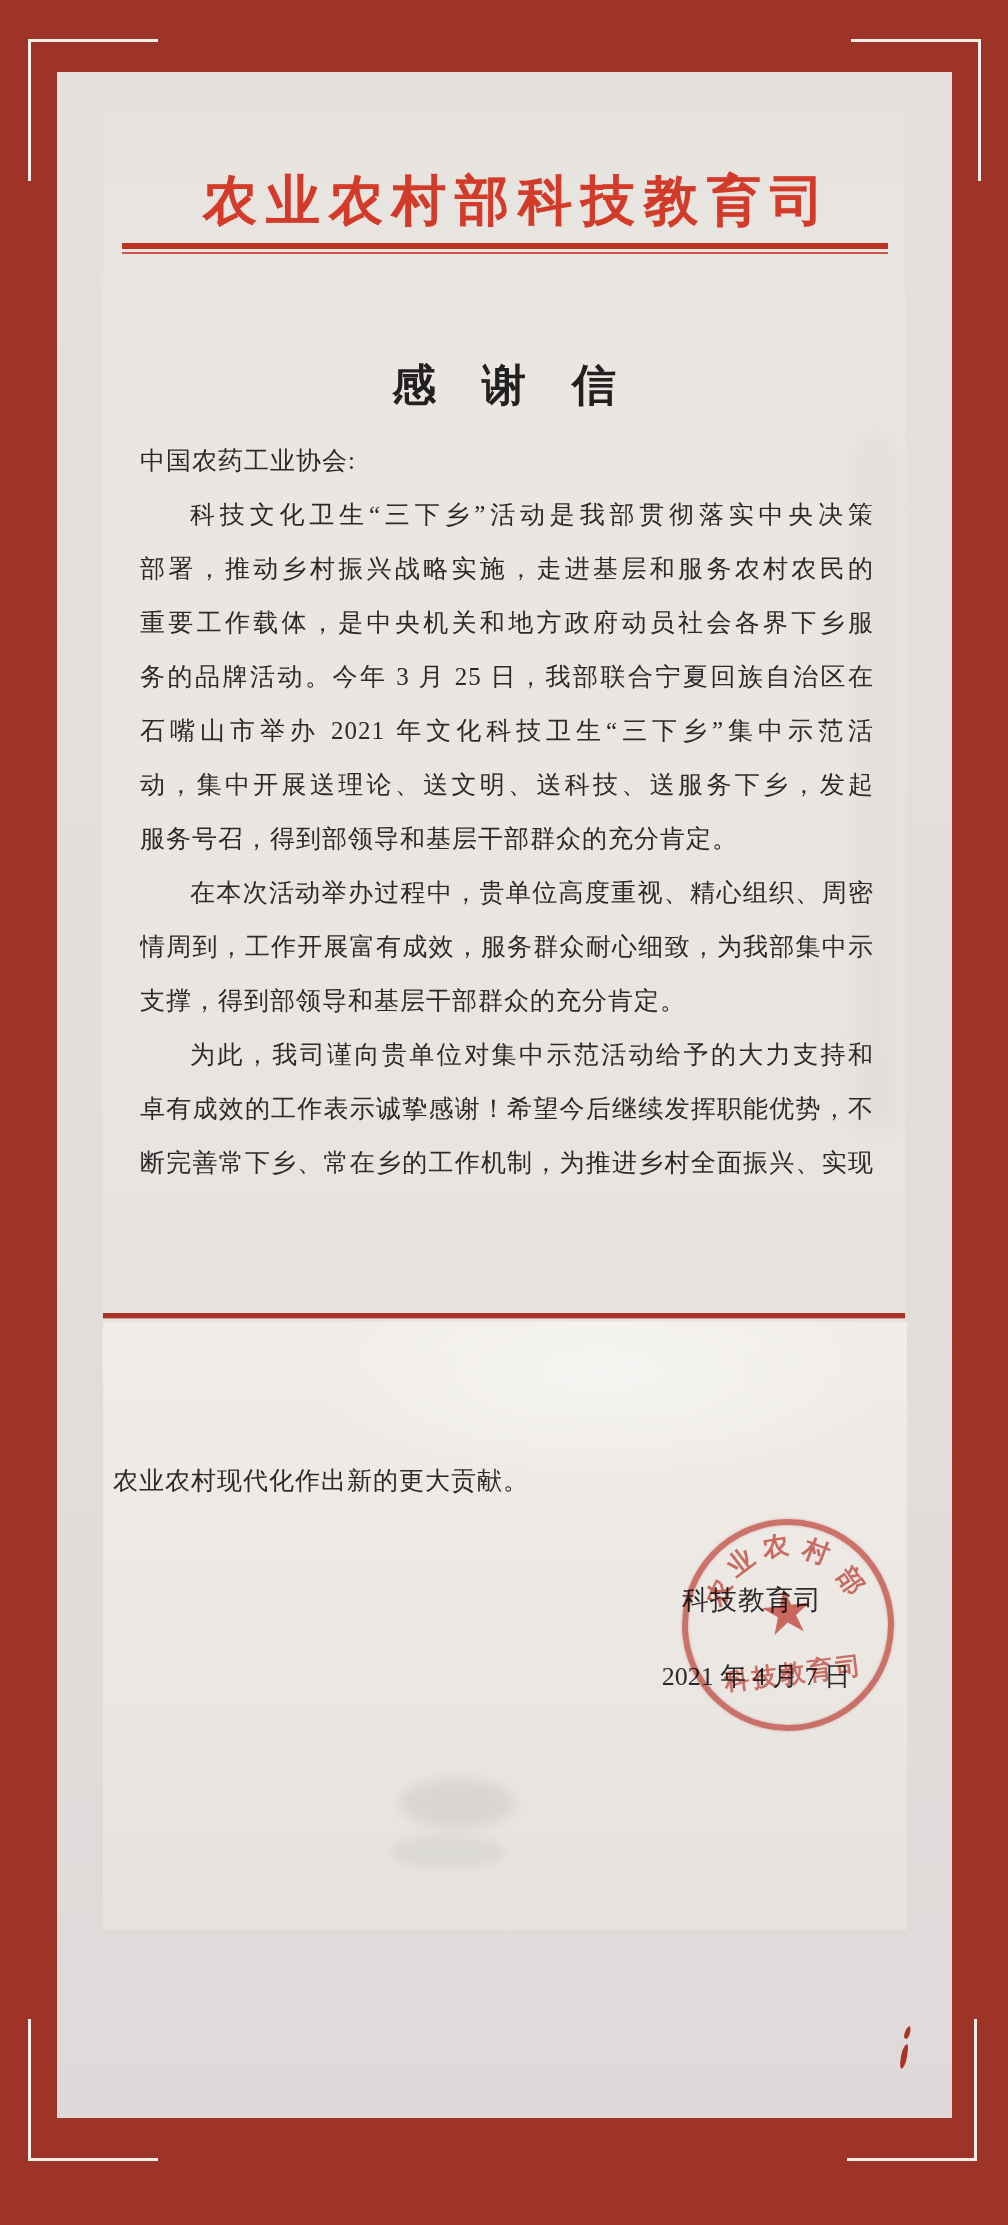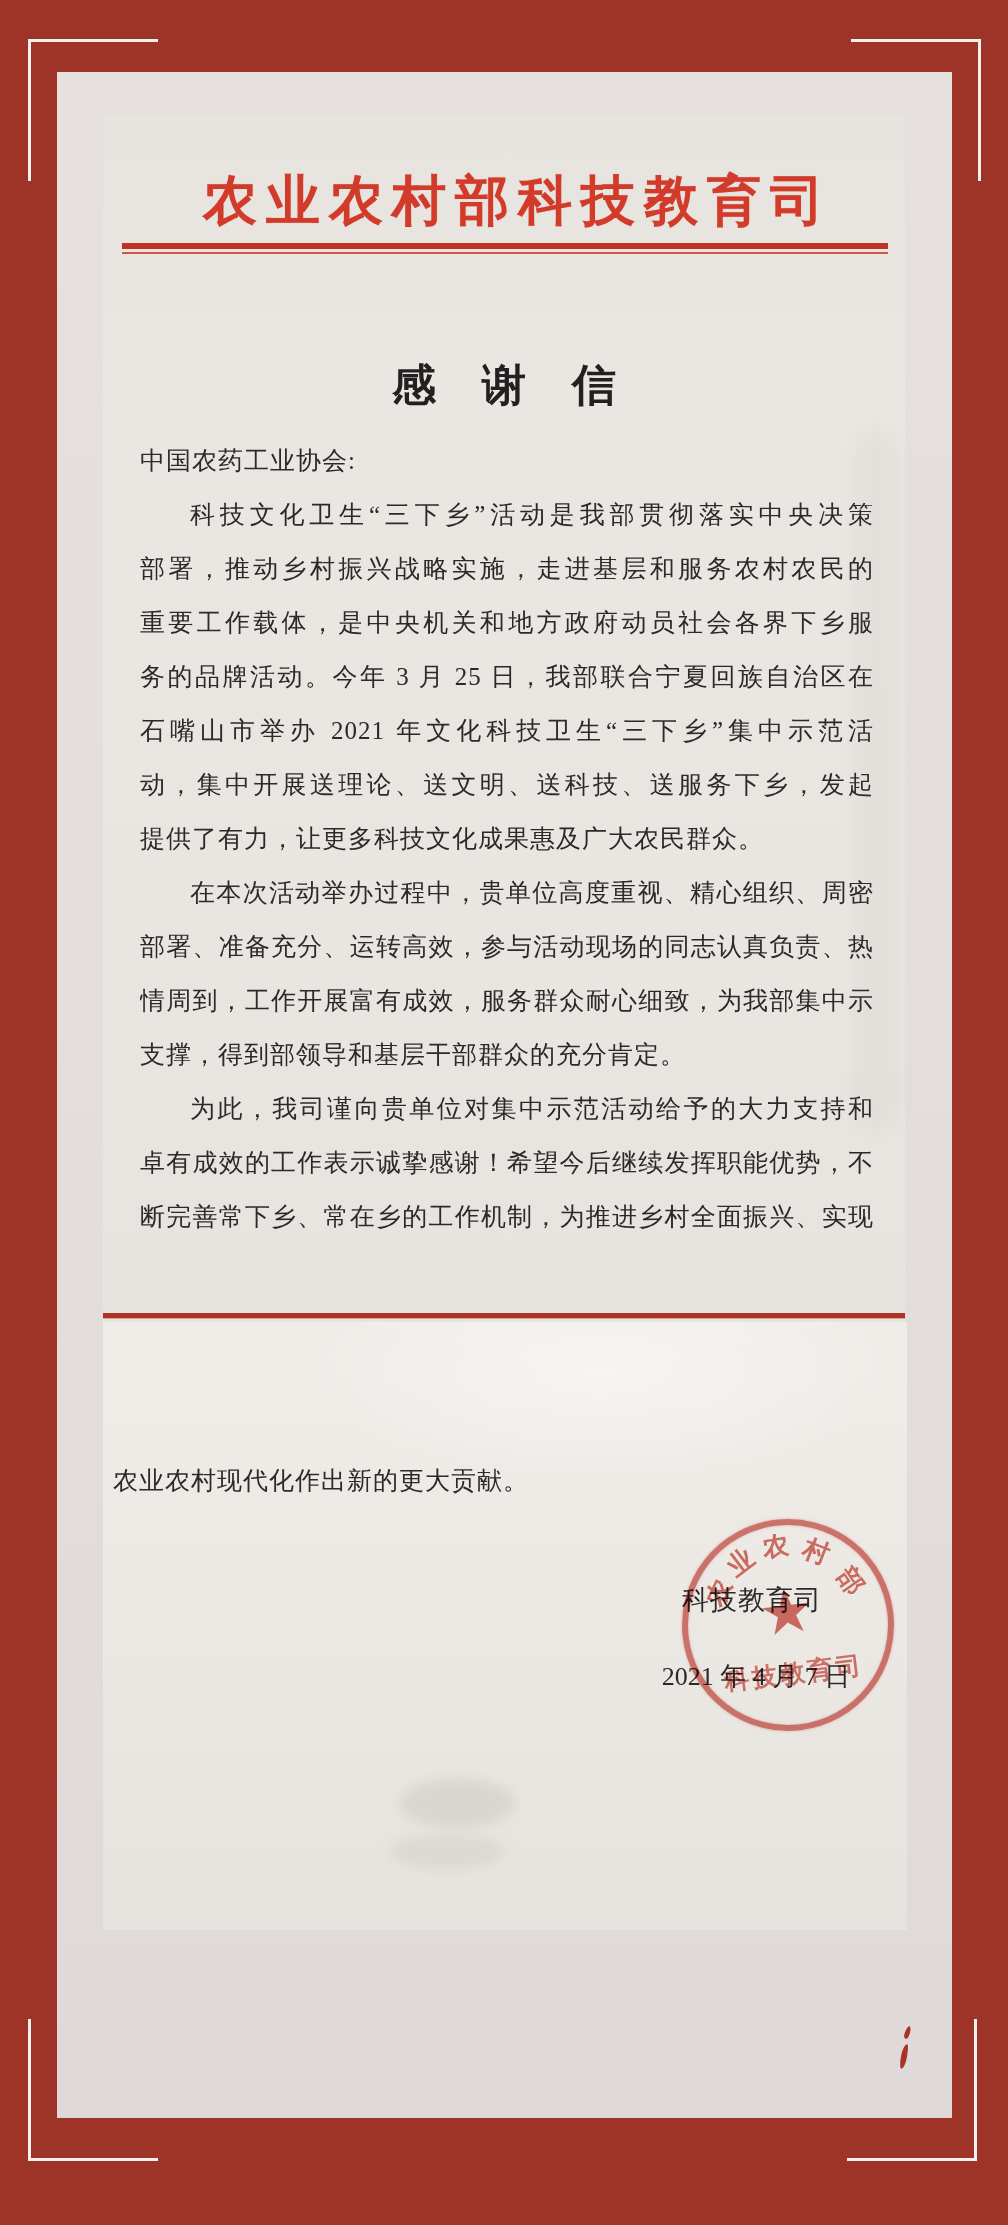--- a/index.html
+++ b/index.html
@@ -131,23 +131,22 @@
   </div>
 
   <div id="body-block">
     <div class="bline">中国农药工业协会:</div>
     <div class="bline jus ind">科技文化卫生“三下乡”活动是我部贯彻落实中央决策</div>
     <div class="bline jus">部署，推动乡村振兴战略实施，走进基层和服务农村农民的</div>
     <div class="bline jus">重要工作载体，是中央机关和地方政府动员社会各界下乡服</div>
     <div class="bline jus">务的品牌活动。今年 3 月 25 日，我部联合宁夏回族自治区在</div>
     <div class="bline jus">石嘴山市举办 2021 年文化科技卫生“三下乡”集中示范活</div>
     <div class="bline jus">动，集中开展送理论、送文明、送科技、送服务下乡，发起</div>
-    <div class="bline">提供了有力，让更多科技文化成果惠及广大农民群众。</div>
+    <div class="bline">服务号召，得到部领导和基层干部群众的充分肯定。</div>
     <div class="bline jus ind">在本次活动举办过程中，贵单位高度重视、精心组织、周密</div>
-    <div class="bline jus">部署、准备充分、运转高效，参与活动现场的同志认真负责、热</div>
     <div class="bline jus">情周到，工作开展富有成效，服务群众耐心细致，为我部集中示</div>
     <div class="bline">支撑，得到部领导和基层干部群众的充分肯定。</div>
     <div class="bline jus ind">为此，我司谨向贵单位对集中示范活动给予的大力支持和</div>
     <div class="bline jus">卓有成效的工作表示诚挚感谢！希望今后继续发挥职能优势，不</div>
     <div class="bline jus">断完善常下乡、常在乡的工作机制，为推进乡村全面振兴、实现</div>
   </div>
 
   <div id="closing-line">农业农村现代化作出新的更大贡献。</div>
 
   <div id="sig-dept">科技教育司</div>

